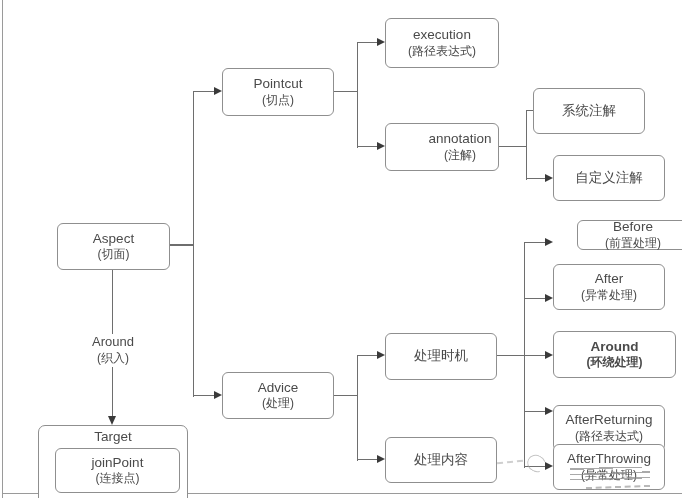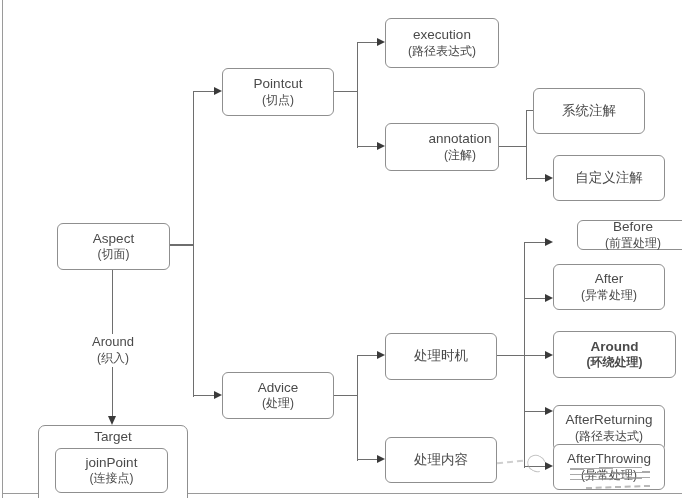--- a/index.html
+++ b/index.html
@@ -165,21 +165,21 @@
 
   <div class="node" style="left:553px;top:444px;width:112px;height:46px;">
     <span class="t">AfterThrowing</span>
     <span class="s">(异常处理)</span>
   </div>
 
   <div class="node target-node" style="left:38px;top:425px;width:150px;height:80px;">
     <span class="t">Target</span>
   </div>
 
-  <div class="node" style="left:55px;top:448px;width:113px;height:45px;z-index:3;">
+  <div class="node" style="left:55px;top:448px;width:125px;height:45px;z-index:3;">
     <span class="t">joinPoint</span>
     <span class="s">(连接点)</span>
   </div>
 
   <div class="wm-strike" style="left:570px;top:467px;width:80px;height:13px;"></div>
   <div class="wm-dash" style="left:586px;top:486px;width:64px;transform:rotate(-2deg);"></div>
   <div class="wm-swirl" style="left:527px;top:455px;"></div>
   <div class="wm-dash" style="left:497px;top:461px;width:26px;border-top-color:#c4c4c4;transform:rotate(-6deg);"></div>
 
 </div>

